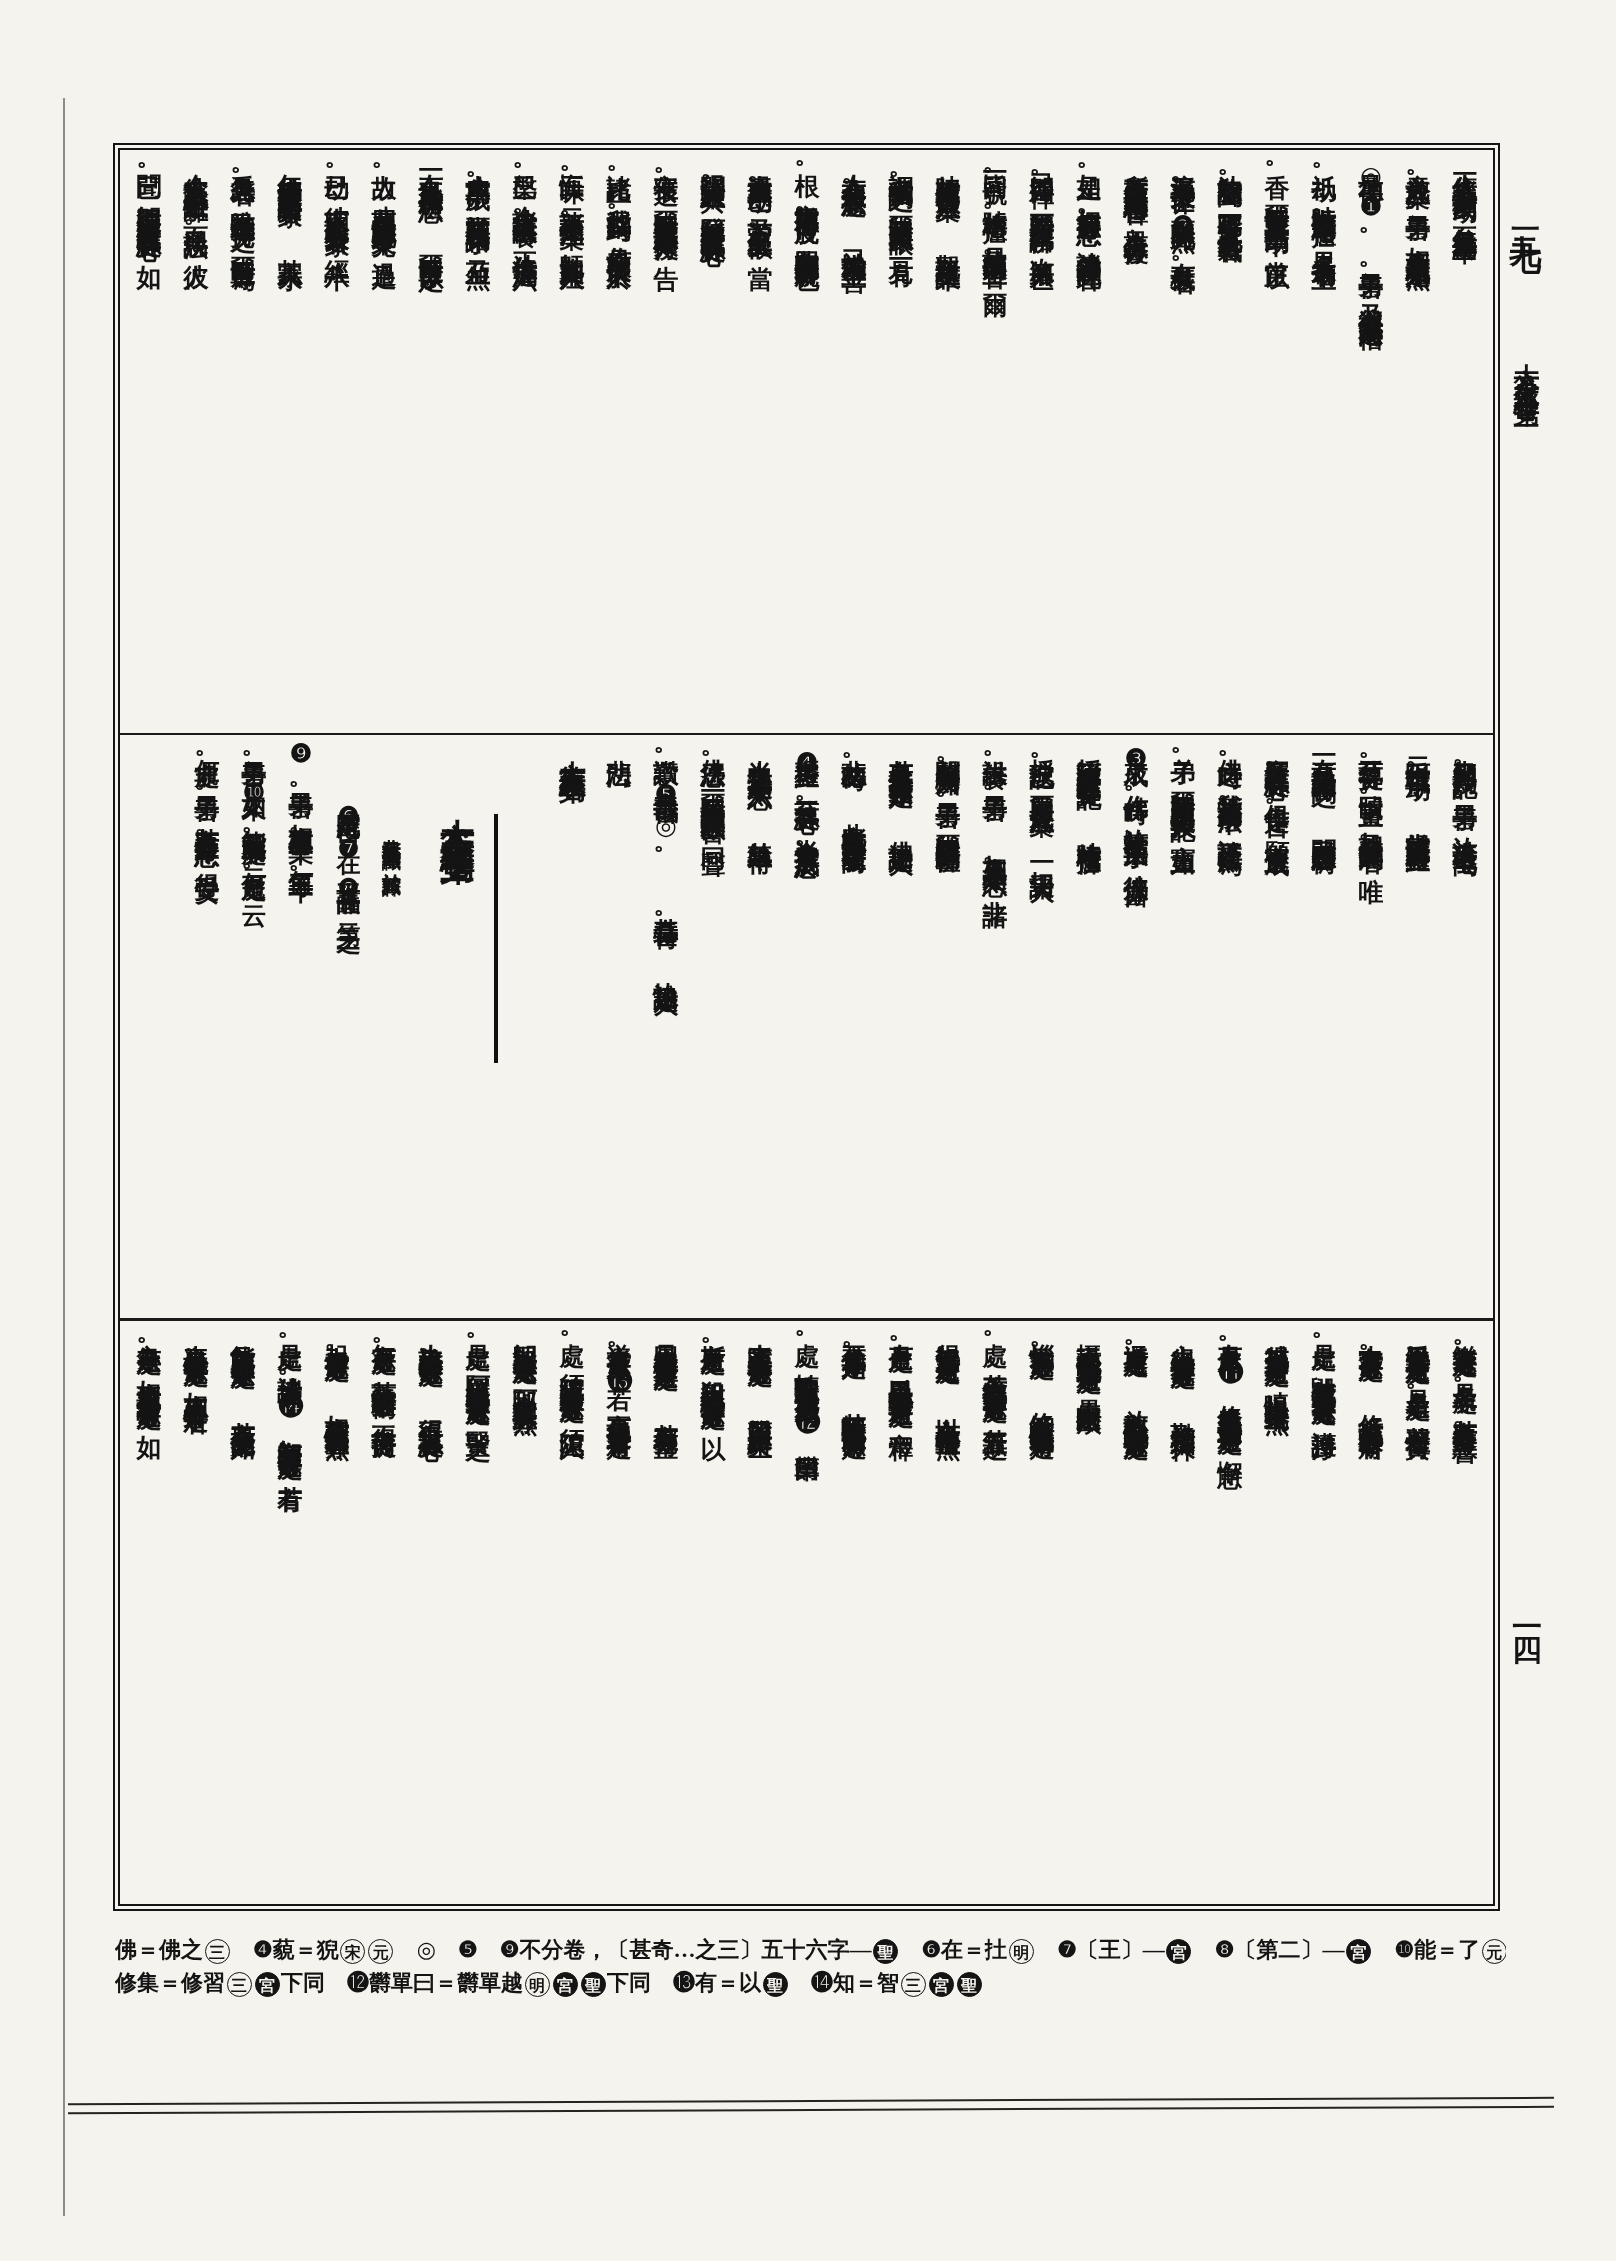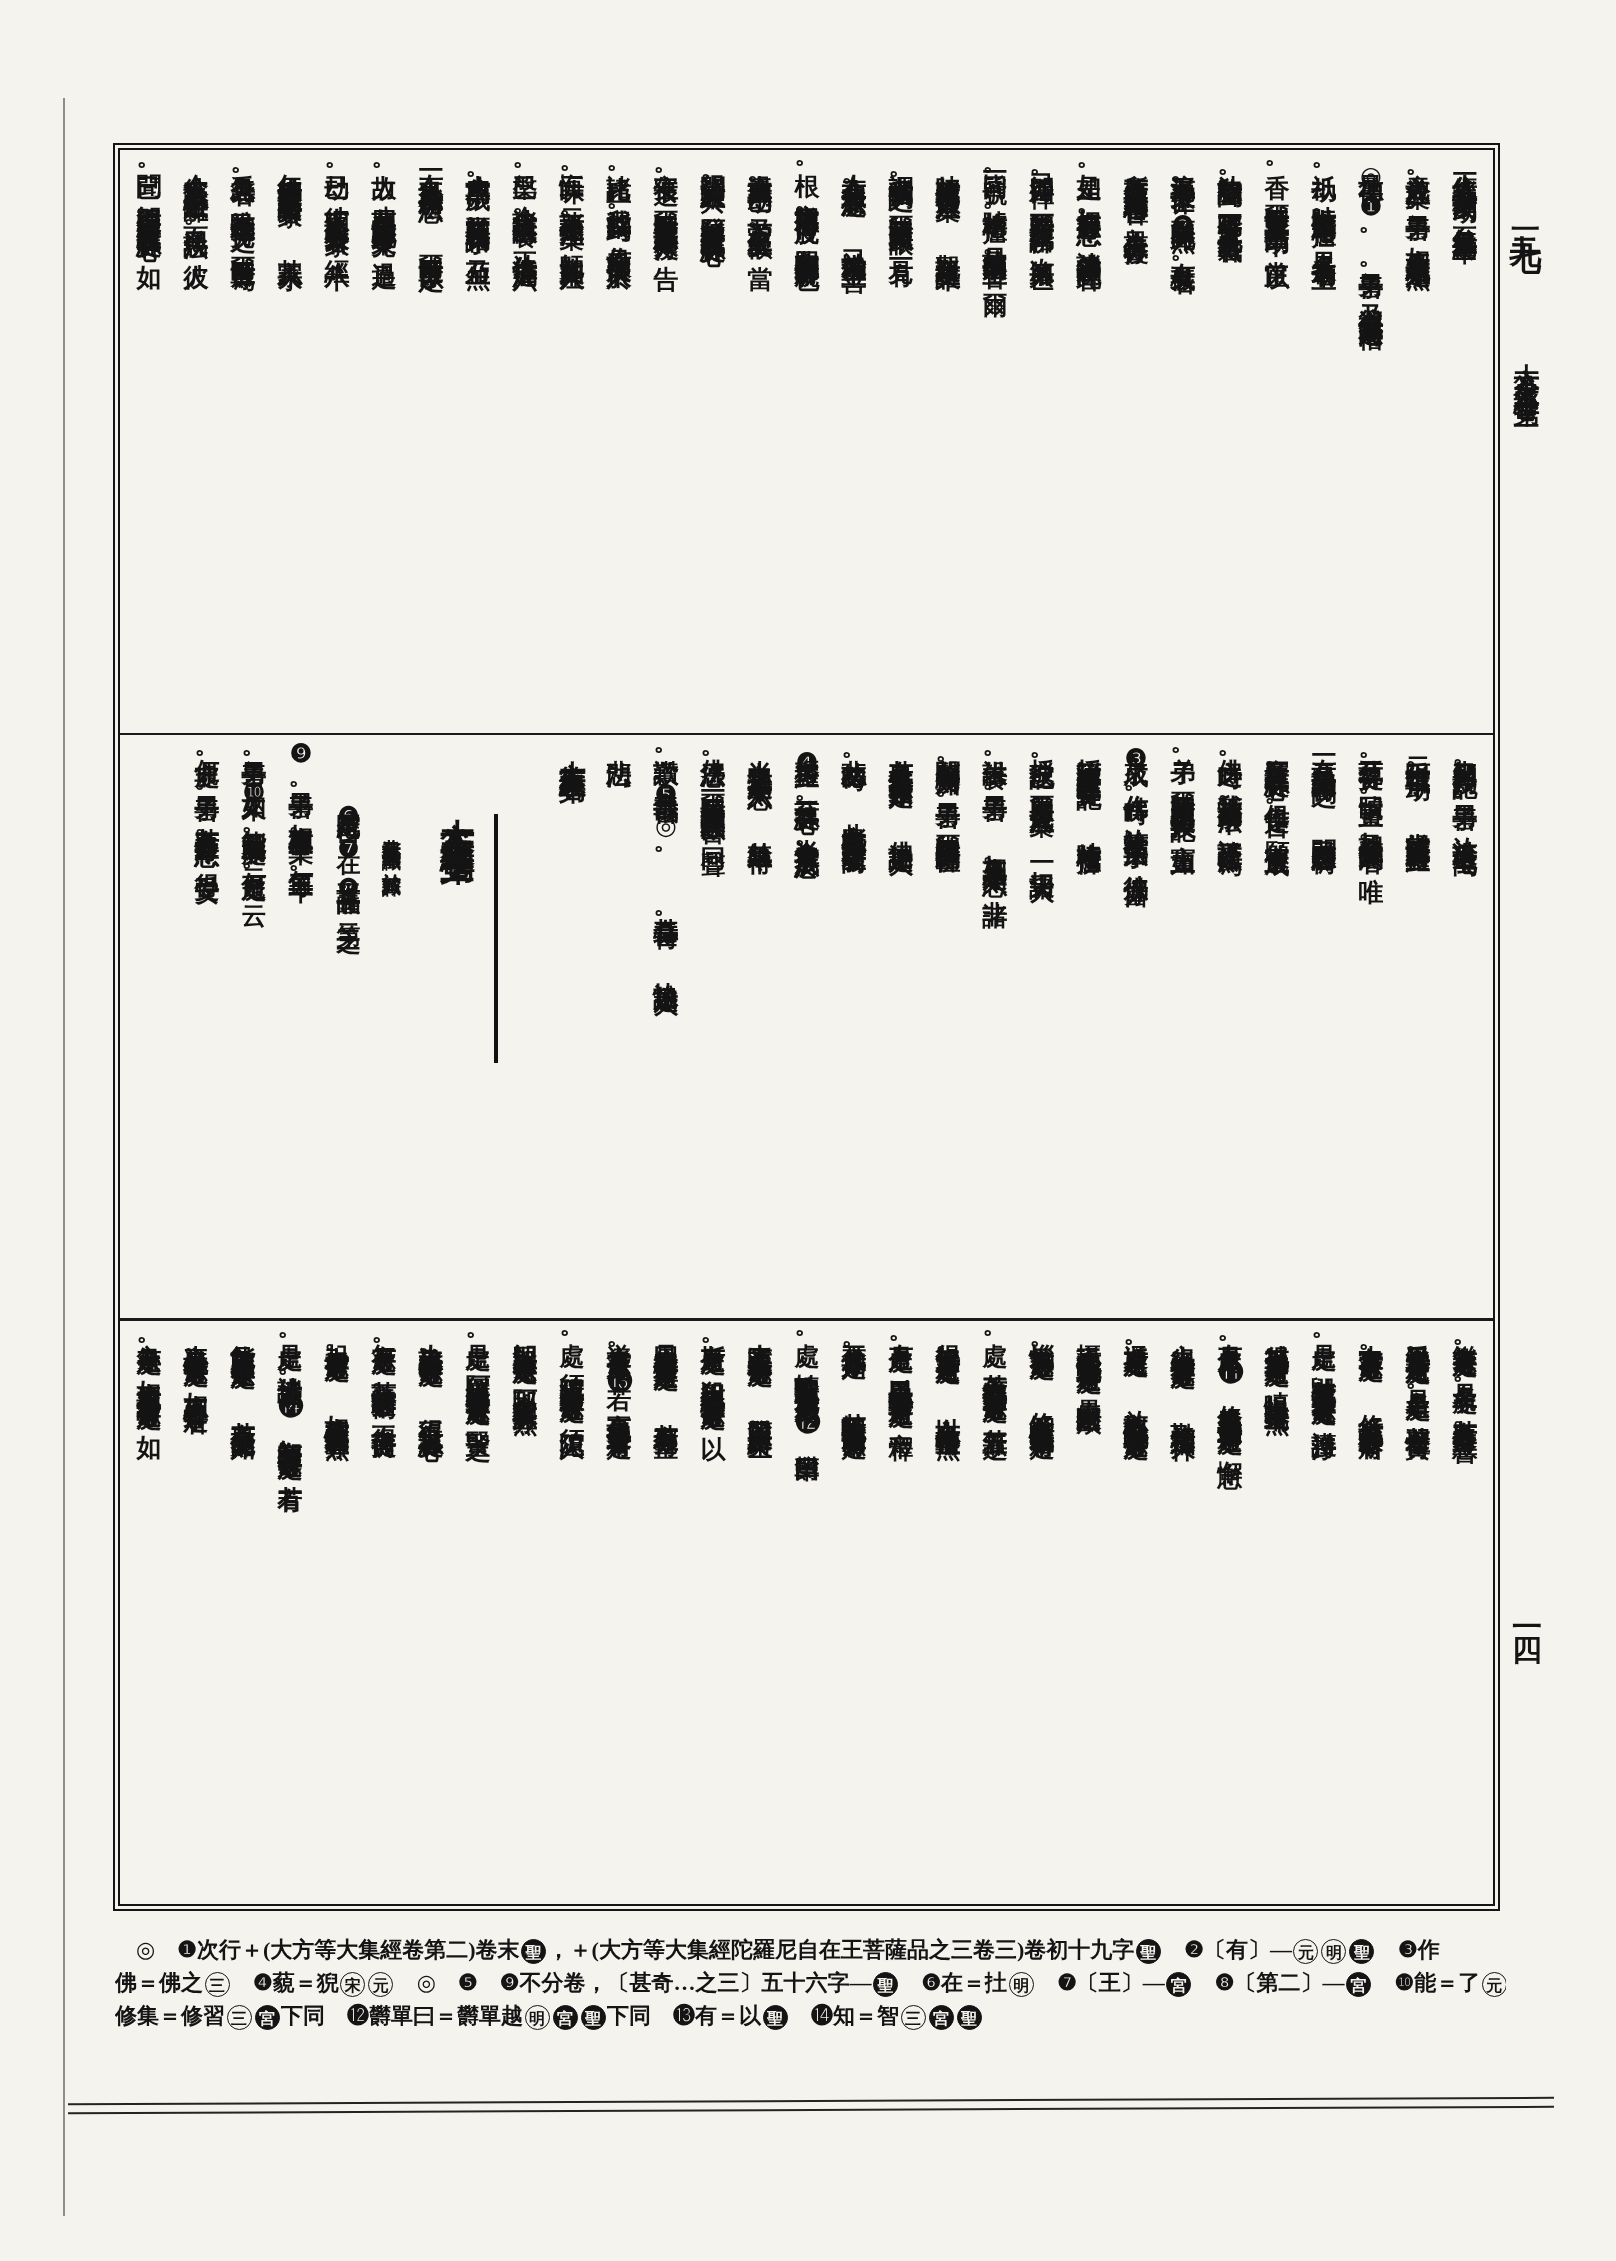--- a/index.html
+++ b/index.html
@@ -150,23 +150,20 @@
         <div class="col">無有是處。菩薩坐於菩提樹下。不得菩提而</div>
         <div class="col">起去者無有是處。　如來若有煩惱習者亦無</div>
         <div class="col">是處。諸佛世尊。⓮知有障礙無有是處。若有</div>
         <div class="col">能見如來頂者亦無是處。　若有衆生能知如</div>
         <div class="col">來心境界者無有是處。如來之心不常定者</div>
         <div class="col">亦無是處。如來世尊有二語者無有是處。如</div>
       </div>
   </div>
 
   <div class="footnotes">
-    <div class="fn-line first">
-      
-    <span class="seg">◎　❶次行＋(大方等大集經卷第二)卷末</span><span class="seg dark">聖</span><span class="seg">，＋(大方等大集經陀羅尼自在王菩薩品之三卷三)卷初十九字</span><span class="seg dark">聖</span><span class="seg">　❷〔有〕—</span><span class="seg ring">元</span><span class="seg ring">明</span><span class="seg dark">聖</span><span class="seg">　❸作</span></div>
     <div class="fn-line">
       
     <span class="seg">佛＝佛之</span><span class="seg ring">三</span><span class="seg">　❹藐＝猊</span><span class="seg ring">宋</span><span class="seg ring">元</span><span class="seg">　◎　❺　❾不分卷，〔甚奇…之三〕五十六字—</span><span class="seg dark">聖</span><span class="seg">　❻在＝扗</span><span class="seg ring">明</span><span class="seg">　❼〔王〕—</span><span class="seg dark">宮</span><span class="seg">　❽〔第二〕—</span><span class="seg dark">宮</span><span class="seg">　❿能＝了</span><span class="seg ring">元</span><span class="seg ring">明</span></div>
     <div class="fn-line">
       
     <span class="seg">修集＝修習</span><span class="seg ring">三</span><span class="seg dark">宮</span><span class="seg">下同　⓬欝單曰＝欝單越</span><span class="seg ring">明</span><span class="seg dark">宮</span><span class="seg dark">聖</span><span class="seg">下同　⓭有＝以</span><span class="seg dark">聖</span><span class="seg">　⓮知＝智</span><span class="seg ring">三</span><span class="seg dark">宮</span><span class="seg dark">聖</span></div>
   </div>
 
   <div class="bottom-rule r1"></div>
   <div class="bottom-rule r2"></div>

